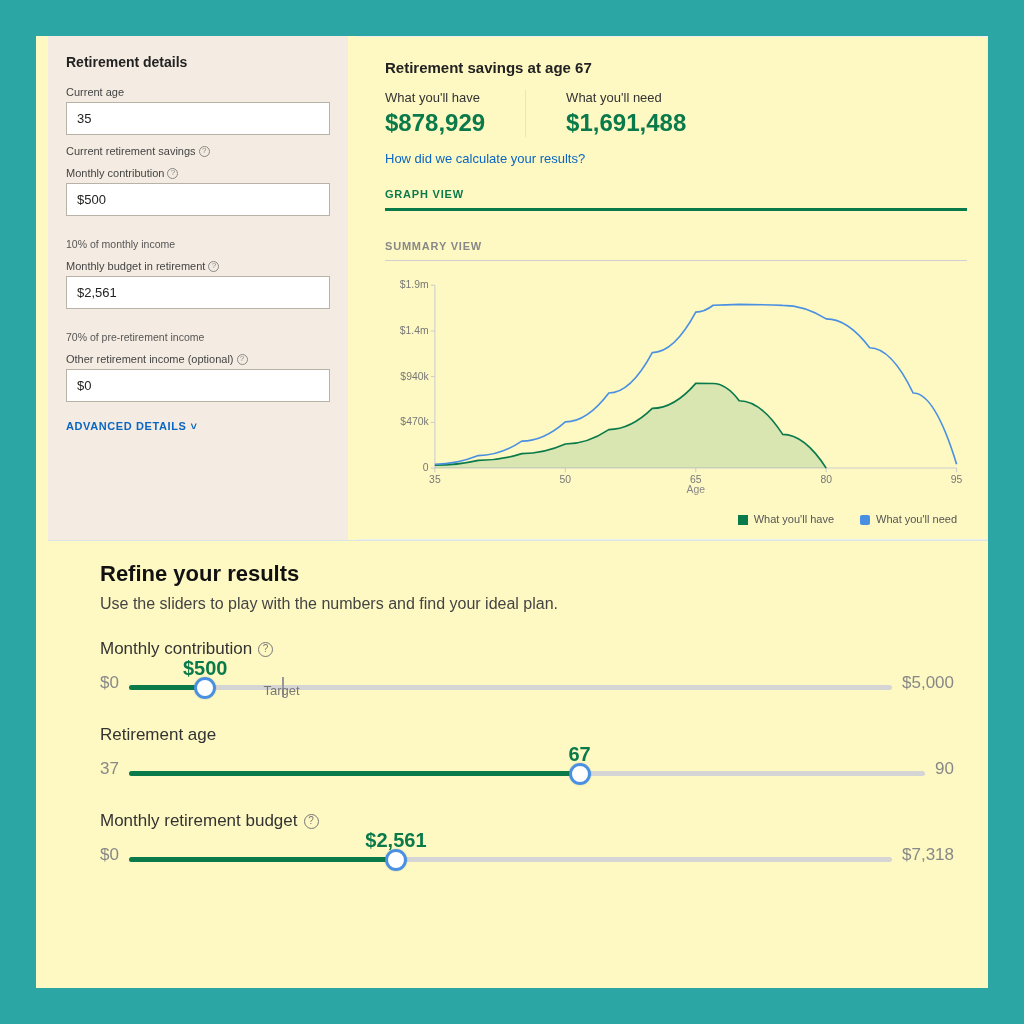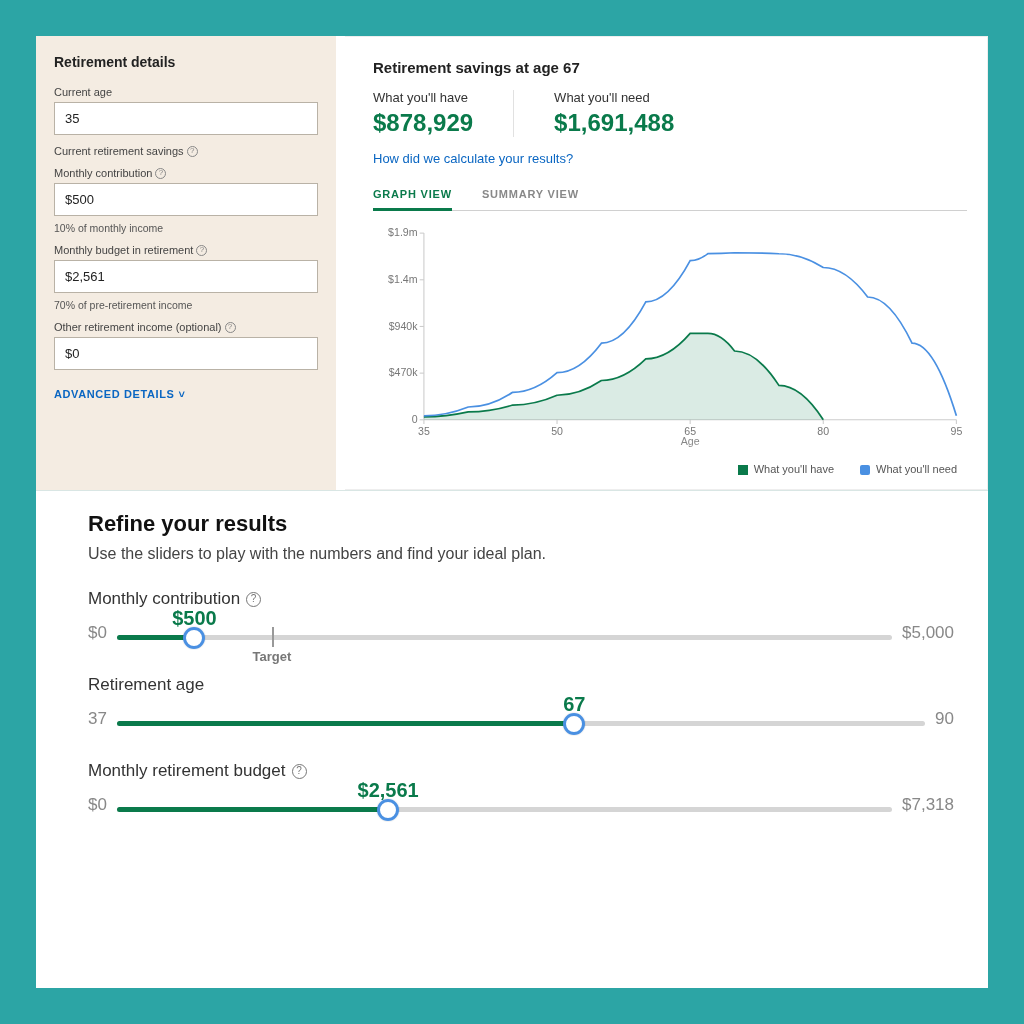--- a/index.html
+++ b/index.html
@@ -3,64 +3,65 @@
 <meta charset="utf-8">
 <style>
   * { box-sizing: border-box; margin: 0; padding: 0; }
   body {
     background: #2ca5a5;
     font-family: -apple-system, "Segoe UI", Helvetica, Arial, sans-serif;
     width: 1024px; height: 1024px;
     padding: 36px;
   }
   .card {
-    background: #ffffff;
+    background: #fef9c3;
     width: 100%;
     height: 100%;
     display: flex;
     flex-direction: column;
+    padding-left: 12px;
   }
 
   
   .top { display: flex; border-bottom: 1px solid #d9e6e4; }
   .details {
     width: 300px;
     background: #f4ece2;
     padding: 18px 18px 14px 18px;
     display: flex; flex-direction: column; gap: 10px;
     font-size: 12px; color: #333;
   }
   .details h3 { font-size: 14px; font-weight: 700; color: #222; margin-bottom: 6px;}
   .fld { display:flex; flex-direction:column; gap:4px; }
   .fld label { font-size: 11px; color:#444; display:flex; align-items:center; gap:3px;}
   .fld input {
     border:1px solid #b9b2a6; background:#fff; font-size:13px;
     padding:8px 10px; width:100%; color:#222;
   }
-  .hint { font-size:10.5px; color:#555; margin-top:2px;}
+  .hint { font-size:10.5px; color:#555; margin-top:18px;}
   .adv { color:#0a66c2; font-size:11px; font-weight:700; letter-spacing:.6px;
          margin-top:8px; cursor:pointer; display:flex; align-items:flex-end; gap:4px;}
   .qmark {
     display:inline-flex; width:11px; height:11px; border:1px solid #888; border-radius:50%;
     font-size:8px; color:#888; align-items:center; justify-content:center; line-height:1;
   }
 
   .results {
     flex:1; padding:22px 20px 10px 28px; border:1px solid #eee; border-left:none;
     display:flex; flex-direction:column;margin-left:9px;
   }
   .results h3 { font-size:15px; font-weight:700; color:#222; margin-bottom:14px;}
   .pair { display:flex; gap:0; margin-bottom:14px;}
   .pair .cell { padding-right:40px;}
   .pair .cell + .cell { border-left:1px solid #e1e1e1; padding-left:40px;}
   .pair .lbl { font-size:13px; color:#333; margin-bottom:4px;}
   .pair .val { font-size:24px; font-weight:700; color:#0a7a4b;}
   .howlink { color:#0a66c2; font-size:13px; margin-bottom:14px; cursor:pointer;}
-  .tabs { display:flex; gap:30px; border-bottom:1px solid #d0d0d0; font-size:11px;
-          font-weight:700; letter-spacing:.8px; color:#888; margin-bottom:10px;}
+  .tabs { display:flex; gap:22px; border-bottom:1px solid #d0d0d0; font-size:11px;
+          font-weight:700; letter-spacing:.8px; color:#888; margin-bottom:10px;flex-direction:column;}
   .tab { padding:8px 0; cursor:pointer;}
   .tab.active { color:#0a7a4b; border-bottom:3px solid #0a7a4b; margin-bottom:-1px;}
 
   .chartwrap { flex:1; position:relative; }
   svg.chart { width:100%; height:230px; }
   .axis-line { stroke:#ccc; stroke-width:1; }
   .xlbl { font-size:10px; fill:#888; text-anchor:middle;}
   .legend { display:flex; justify-content:flex-end; gap:26px; font-size:11px; color:#555;
             padding:8px 10px 4px 0;}
   .legend .sw { display:inline-block; width:10px; height:10px; margin-right:6px; vertical-align:middle;}
@@ -83,21 +84,21 @@
     box-shadow:0 0 0 1px rgba(0,0,0,.05);
   }
   .thumb-label {
     position:absolute; top:-6px; transform:translateX(-50%);
     font-size:20px; font-weight:600; color:#0a7a4b;
   }
   .target-mark{
     position:absolute; top:14px; width:2px; height:20px; background:#999;
   }
   .target-text{
-    position:absolute; top:36px; font-size:13px; color:#777; transform:translateX(-50%);font-weight:bold;
+    position:absolute; top:20px; font-size:13px; color:#777; transform:translateX(-50%);
   }
   .qmark.big{ width:15px; height:15px; font-size:10px; border-color:#777; color:#777;}
 </style>
 </head>
 <body>
 
 <div class="card">
 
   <div class="top">
 

